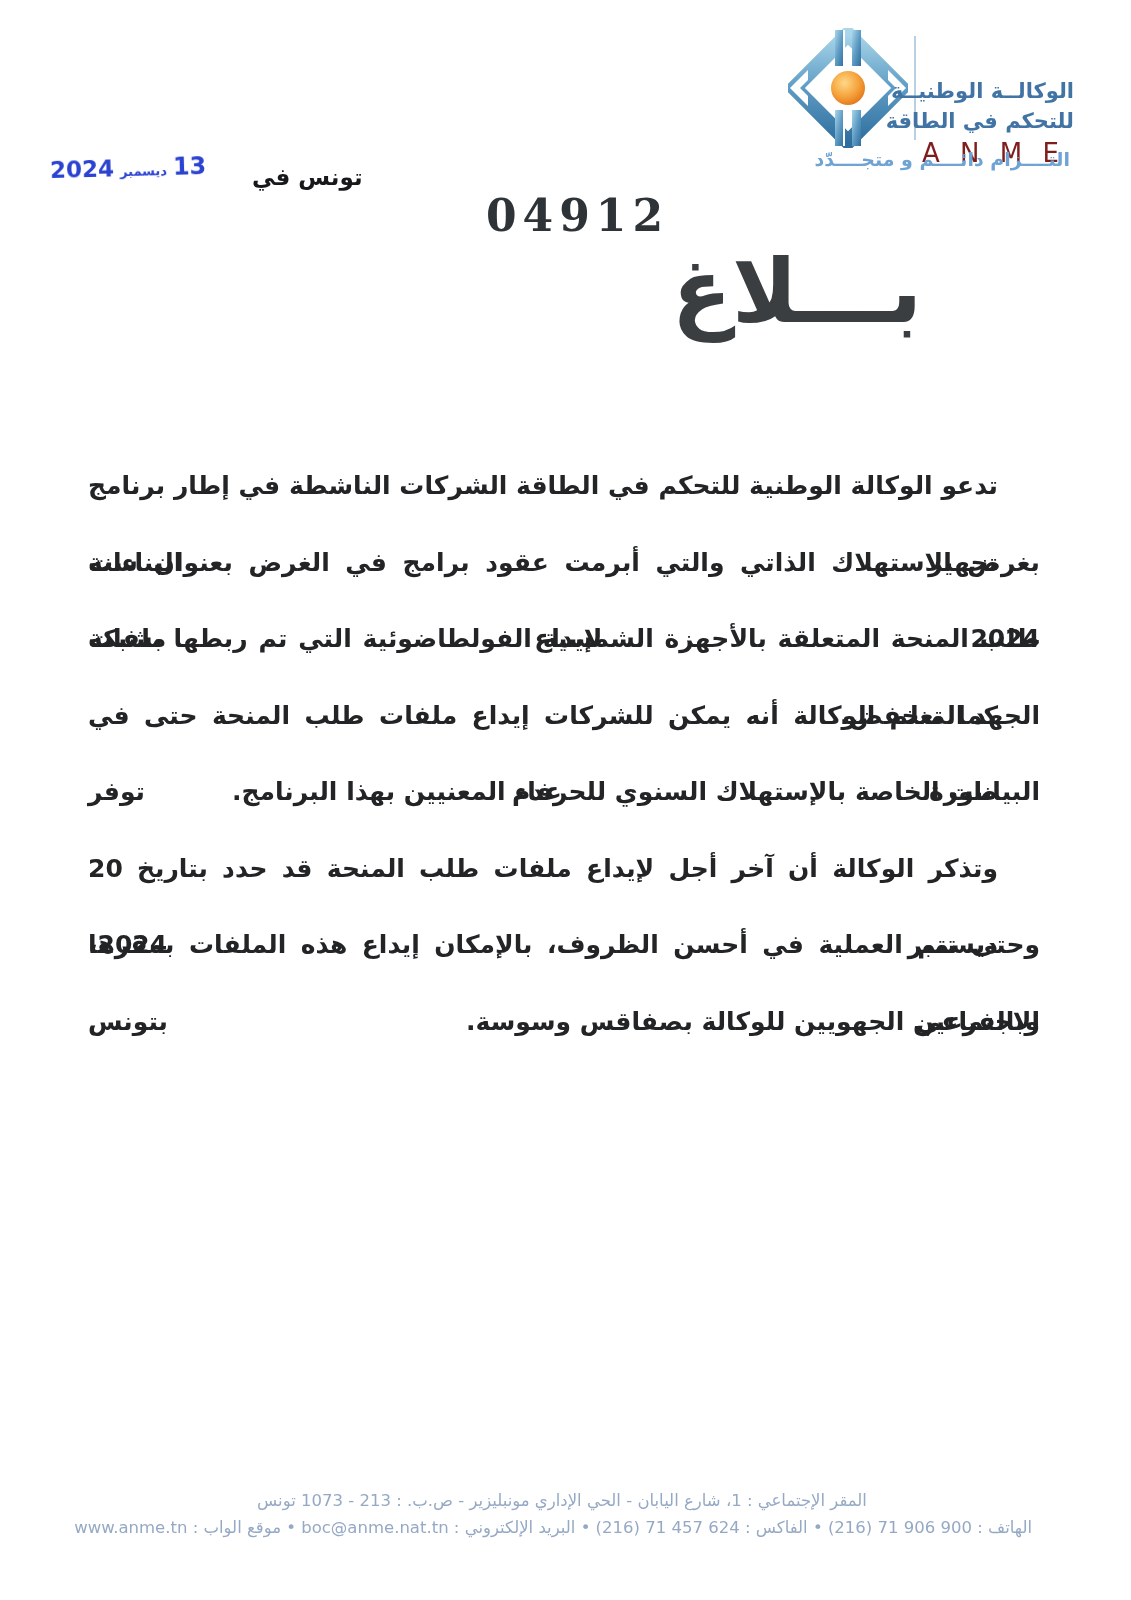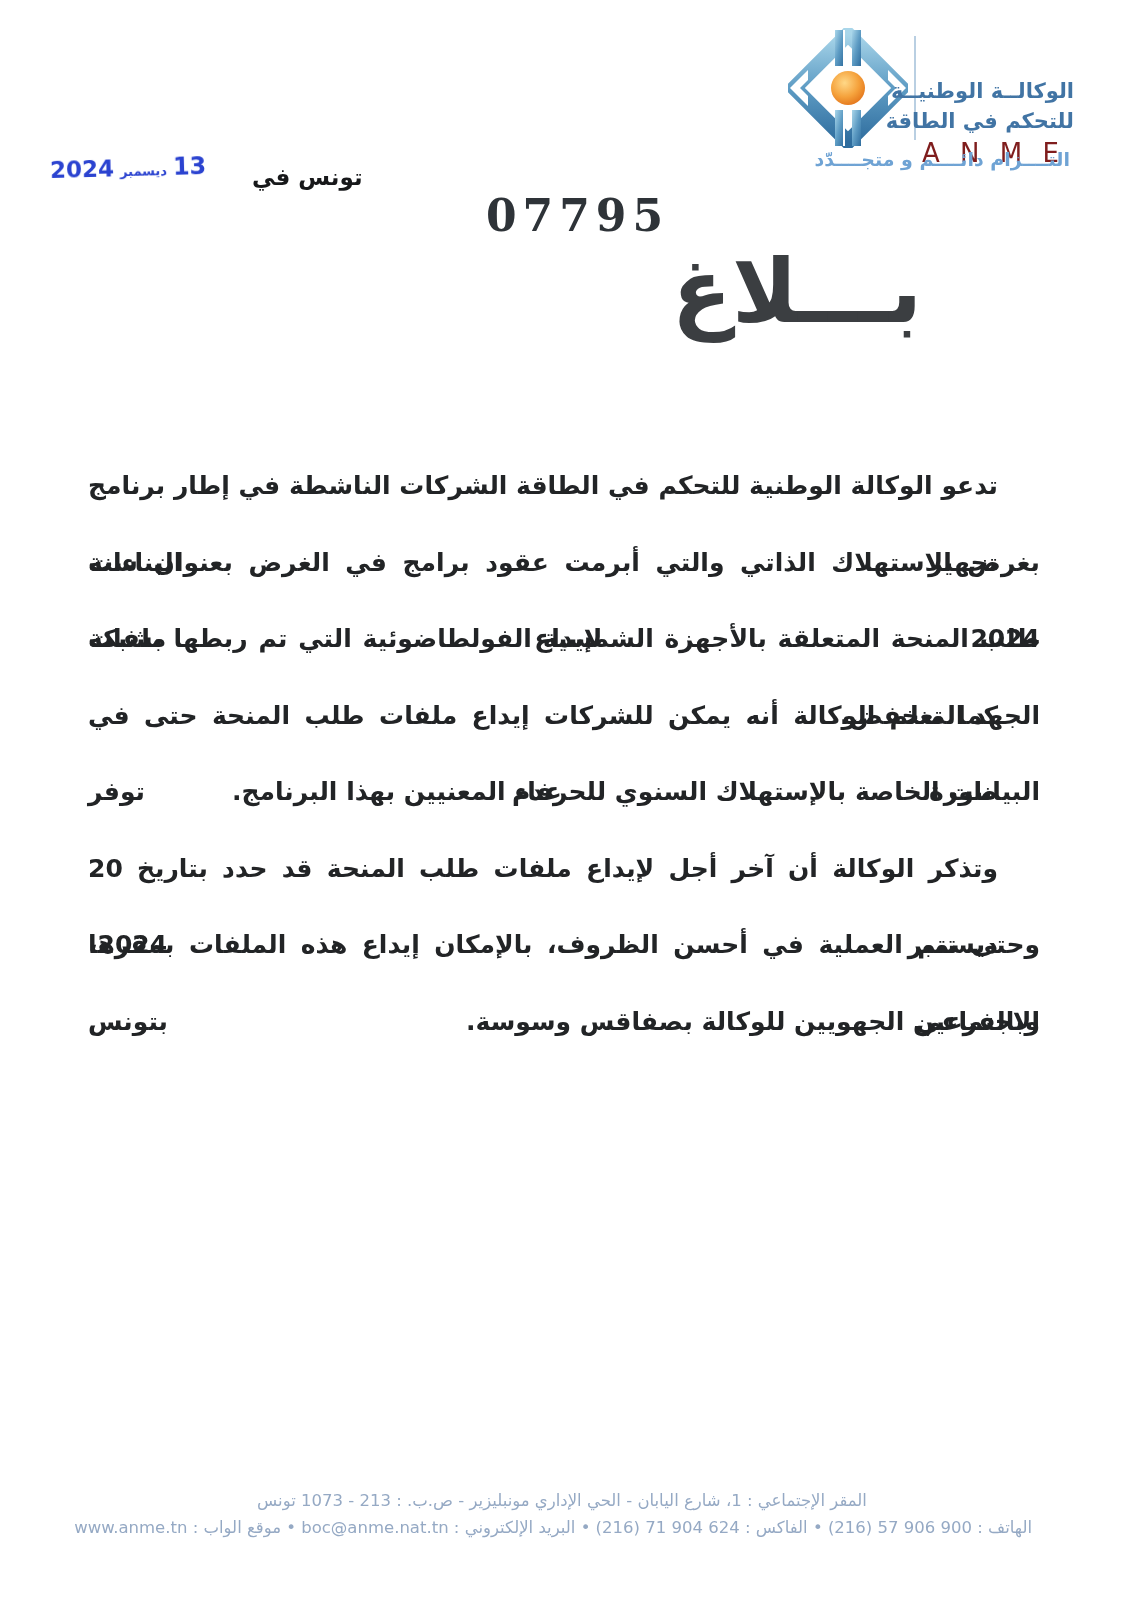--- a/index.html
+++ b/index.html
@@ -72,21 +72,21 @@
     <div class="l2">للتحكم في الطاقة</div>
     <div class="acr">A N M E</div>
   </div>
   <div class="logo-slogan">التــــزام دائــــم و متجــــدّد</div>
 </div>
 
 <div class="date-stamp">
   <span class="d">13</span><span class="m">ديسمبر</span><span class="y">2024</span>
 </div>
 <div class="place-label">تونس في</div>
-<div class="ref-number">07795</div>
+<div class="ref-number">04912</div>
 
 <div class="doc-title">بـــلاغ</div>
 
 <div class="body-text">
   <div class="bl indent">تدعو الوكالة الوطنية للتحكم في الطاقة الشركات الناشطة في إطار برنامج تجهيز البناءات</div>
   <div class="bl">بغرض الاستهلاك الذاتي والتي أبرمت عقود برامج في الغرض بعنوان سنة 2024 لإيداع ملفات</div>
   <div class="bl last">طلب المنحة المتعلقة بالأجهزة الشمسية الفولطاضوئية التي تم ربطها بشبكة الجهد المنخفض.</div>
   <div class="bl indent">كما تعلم الوكالة أنه يمكن للشركات إيداع ملفات طلب المنحة حتى في صورة عدم توفر</div>
   <div class="bl last">البيانات الخاصة بالإستهلاك السنوي للحرفاء المعنيين بهذا البرنامج.</div>
   <div class="bl indent">وتذكر الوكالة أن آخر أجل لإيداع ملفات طلب المنحة قد حدد بتاريخ 20 ديسمبر 2024،</div>
@@ -99,14 +99,14 @@
   
 
   
 
   
 
 </div>
 
 <div class="footer">
   <div>المقر الإجتماعي : 1، شارع اليابان - الحي الإداري مونبليزير - ص.ب. : 213 - 1073 تونس</div>
-  <div>الهاتف : 900 906 57 (216)  •  الفاكس : 624 904 71 (216)  •  البريد الإلكتروني : boc@anme.nat.tn  •  موقع الواب : www.anme.tn</div>
+  <div>الهاتف : 900 906 71 (216)  •  الفاكس : 624 457 71 (216)  •  البريد الإلكتروني : boc@anme.nat.tn  •  موقع الواب : www.anme.tn</div>
 </div>
 
 </body></html>

